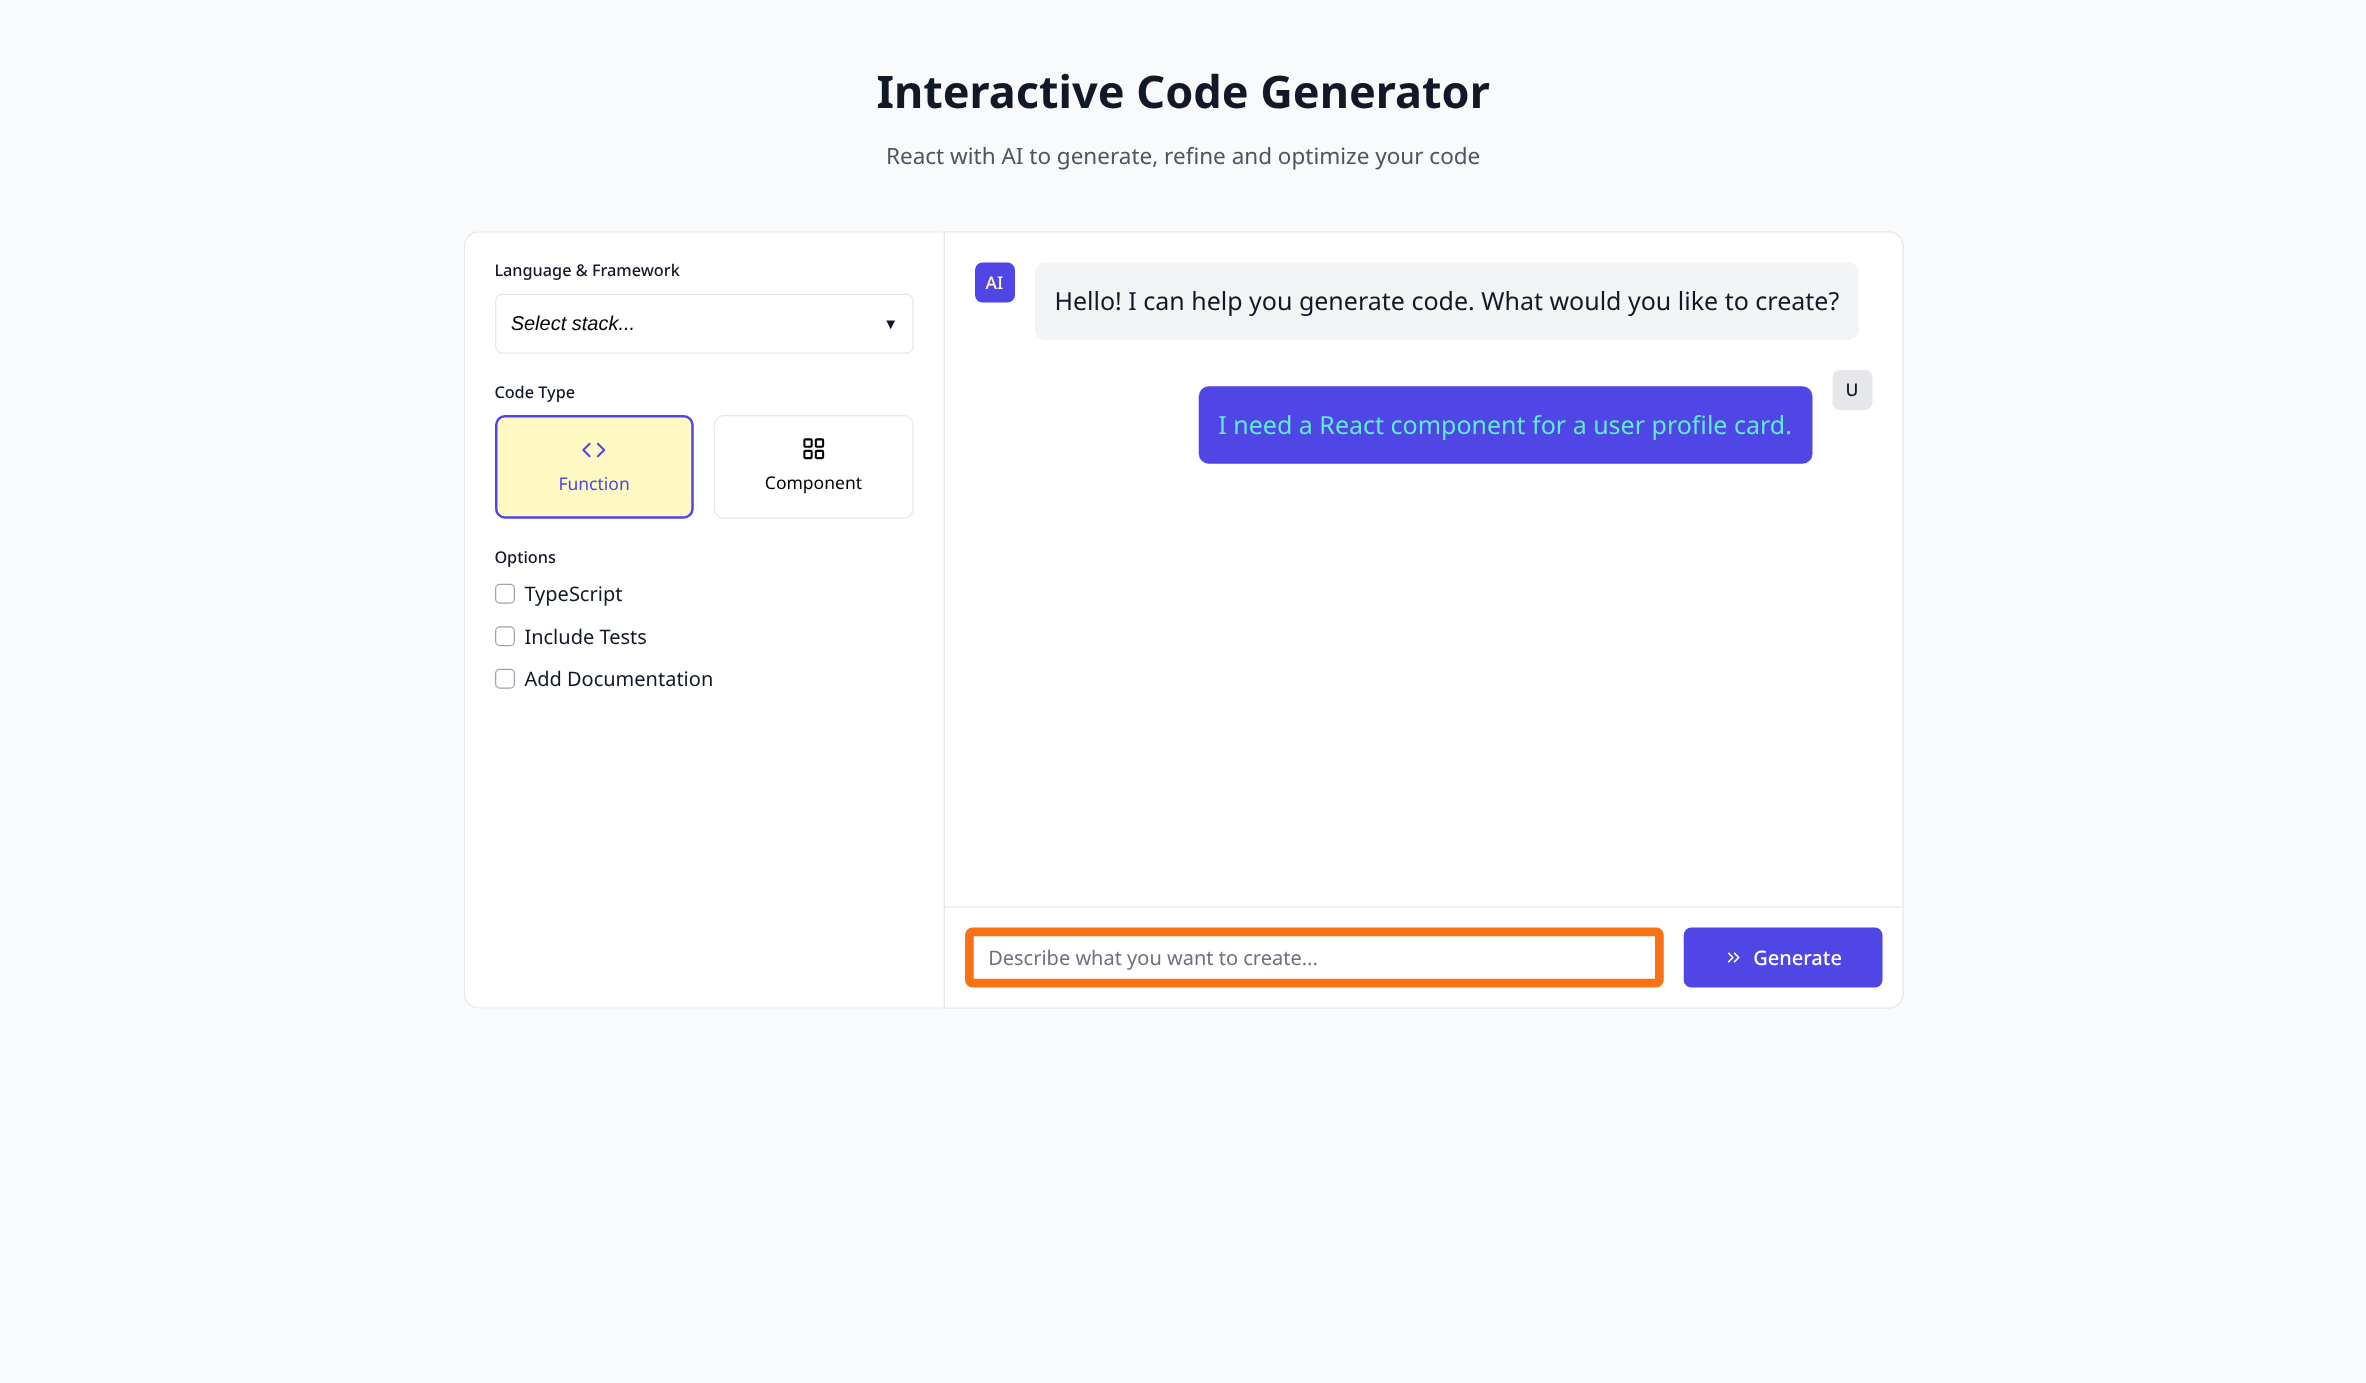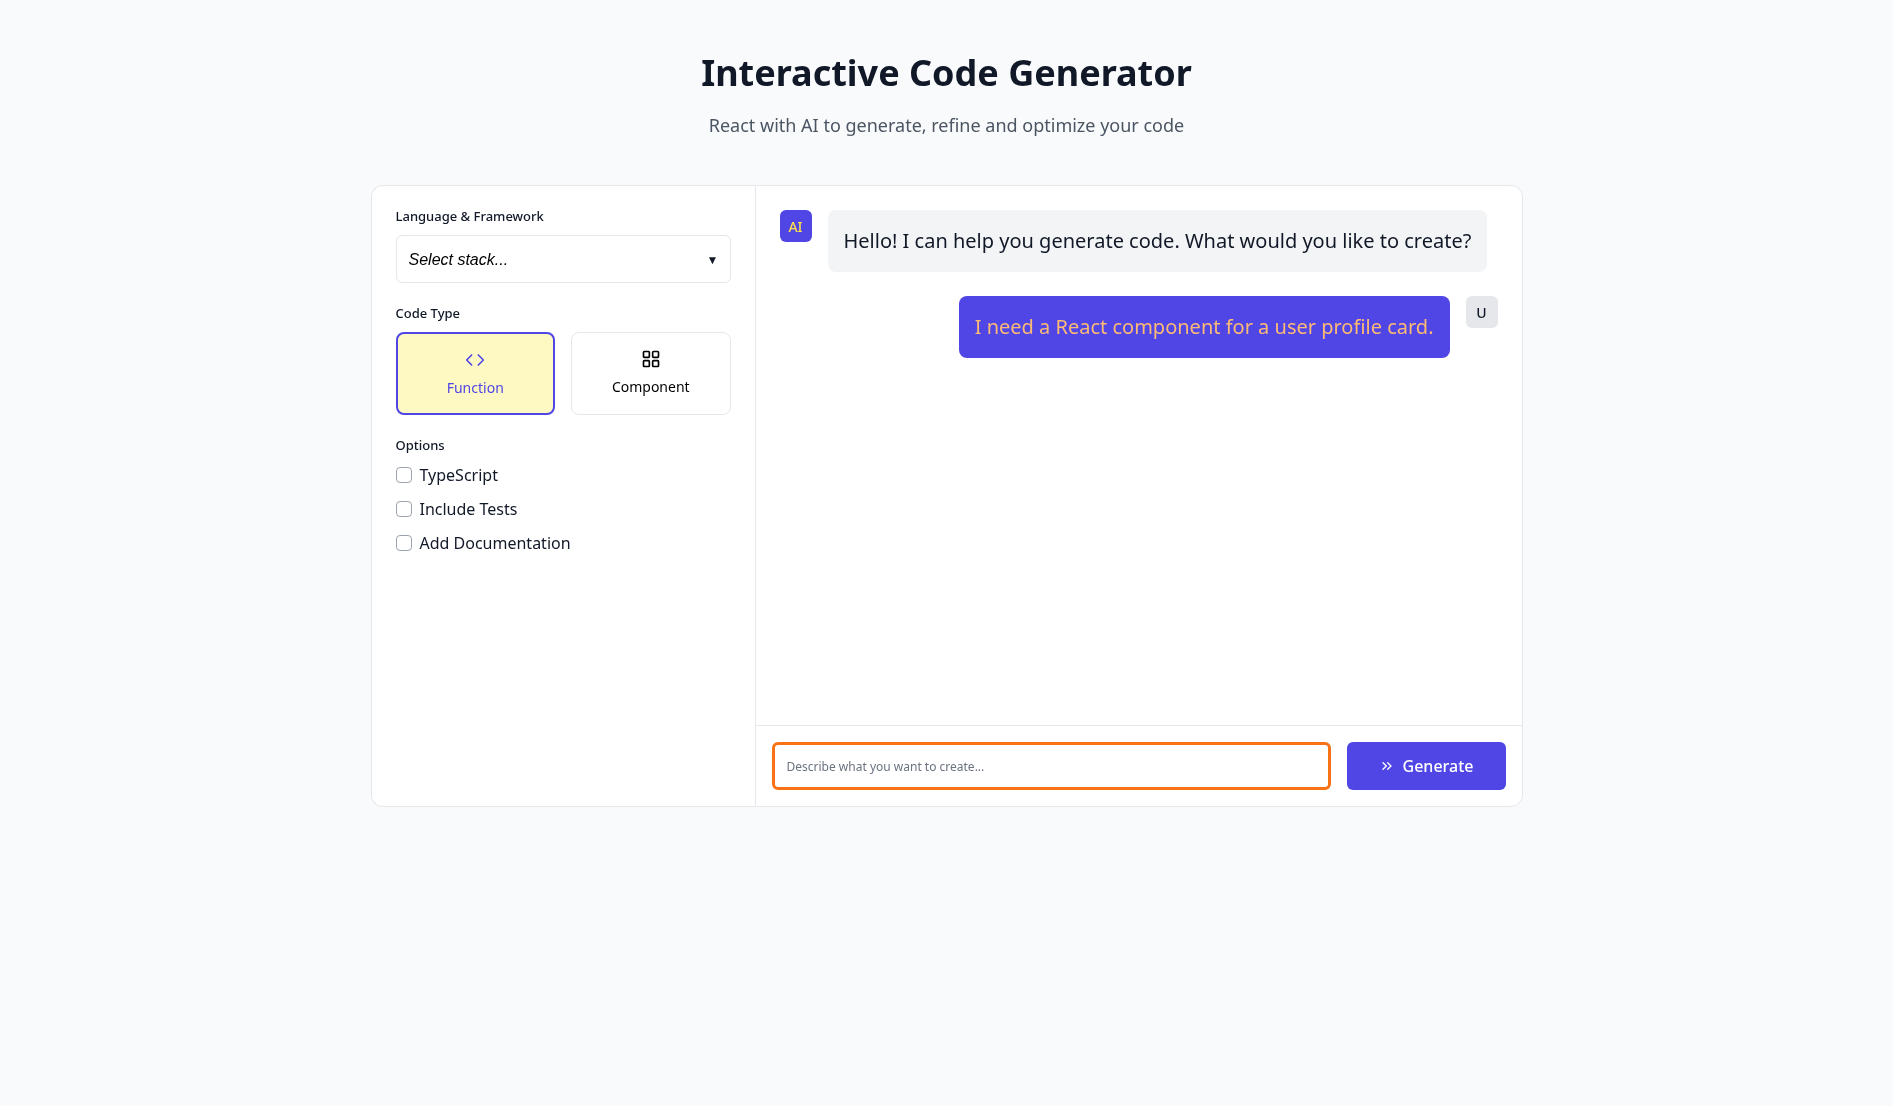--- a/index.html
+++ b/index.html
@@ -159,52 +159,53 @@
       border-radius: 6px;
       display: flex;
       align-items: center;
       justify-content: center;
       font-size: 14px;
       font-weight: 500;
       flex-shrink: 0;
     }
     .avatar.ai {
       background-color: #4f46e5;
-      color: #fde047;
+      color: #fef9c3;
     }
     .avatar.user {
       background-color: #e5e7eb;
       color: #111827;
     }
     .bubble {
       border-radius: 8px;
       padding: 16px;
       font-size: 20px;
       line-height: 1.5;
     }
     .bubble.ai {
       background-color: #f3f4f6;
       color: #111827;
     }
     .bubble.user {
       background-color: #4f46e5;
-      color: #fdba74;
+      color: #5eead4;
+      margin-top: 13px;
     }
     .chat-input-row {
       border-top: 1px solid #e5e7eb;
       padding: 16px;
       display: flex;
       gap: 16px;
     }
     .chat-input {
       flex: 1;
       height: 48px;
       padding: 8px 12px;
-      font-size: 12px;
-      border: 3px solid #f97316;
+      font-size: 16px;
+      border: 7px solid #f97316;
       border-radius: 6px;
       font-family: inherit;
     }
     .chat-input::placeholder {
       color: #6b7280;
     }
     .generate-btn {
       height: 48px;
       padding: 8px 32px;
       background-color: #4f46e5;

